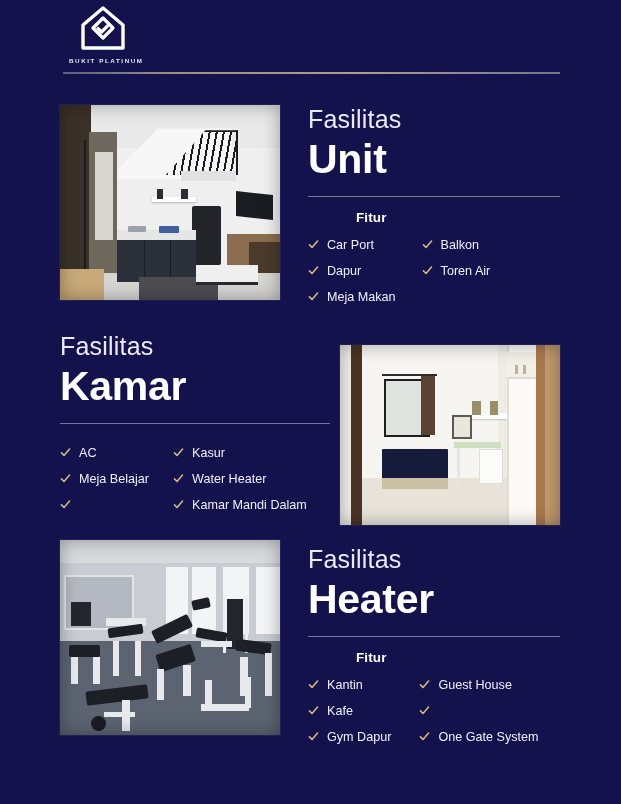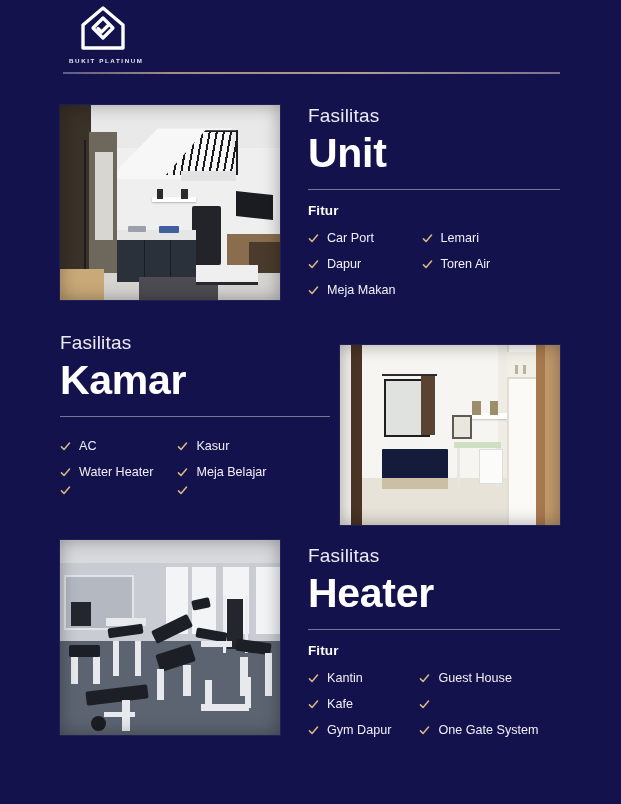--- a/index.html
+++ b/index.html
@@ -29,33 +29,34 @@
 
   
   .photo{
     position:absolute;overflow:hidden;background:#2a2a33;
     box-shadow:0 0 0 1px rgba(255,255,255,.05);
   }
   .photo .inner{position:absolute;inset:0;}
 
   .block{position:absolute;}
   .kicker{
-    font-size:19px;font-weight:400;color:#eceaf5;letter-spacing:.2px;
+    font-size:25px;font-weight:400;color:#eceaf5;letter-spacing:.2px;
     line-height:1.05;
   }
   .title{
     font-size:41px;font-weight:bold;color:#ffffff;letter-spacing:-.3px;
     line-height:1.08;margin-top:5px;
   }
   .rule{
     height:1px;background:#9a97ad;opacity:.75;margin-top:14px;
   }
   .fitur{
     font-size:13.5px;font-weight:bold;color:#ffffff;margin-top:13px;
     letter-spacing:.1px;
+    margin-left:48px;
   }
   .feat-grid{
     display:grid;grid-template-columns:auto auto;
     column-gap:26px;row-gap:0px;margin-top:7px;justify-content:start;
   }
   .feat{
     display:flex;align-items:center;gap:8px;
     font-size:12.6px;color:#f1eff8;line-height:26px;white-space:nowrap;
   }
   .chk{
@@ -201,21 +202,21 @@
             </svg>
           </span>
         <span>Car Port</span>
       </div>
       <div class="feat">
         <span class="chk">
             <svg viewBox="0 0 12 12">
               <path d="M1.6 6.4 L4.4 9.2 L10.4 2.3" fill="none" stroke="#d6b77f" stroke-width="1.7" stroke-linecap="round" stroke-linejoin="round"></path>
             </svg>
           </span>
-        <span>Lemari</span>
+        <span>Balkon</span>
       </div>
       <div class="feat">
         <span class="chk">
             <svg viewBox="0 0 12 12">
               <path d="M1.6 6.4 L4.4 9.2 L10.4 2.3" fill="none" stroke="#d6b77f" stroke-width="1.7" stroke-linecap="round" stroke-linejoin="round"></path>
             </svg>
           </span>
         <span>Dapur</span>
       </div>
       <div class="feat">
@@ -257,43 +258,44 @@
             </svg>
           </span>
         <span>Kasur</span>
       </div>
       <div class="feat">
         <span class="chk">
             <svg viewBox="0 0 12 12">
               <path d="M1.6 6.4 L4.4 9.2 L10.4 2.3" fill="none" stroke="#d6b77f" stroke-width="1.7" stroke-linecap="round" stroke-linejoin="round"></path>
             </svg>
           </span>
+        <span>Meja Belajar</span>
+      </div>
+      <div class="feat">
+        <span class="chk">
+            <svg viewBox="0 0 12 12">
+              <path d="M1.6 6.4 L4.4 9.2 L10.4 2.3" fill="none" stroke="#d6b77f" stroke-width="1.7" stroke-linecap="round" stroke-linejoin="round"></path>
+            </svg>
+          </span>
         <span>Water Heater</span>
       </div>
       <div class="feat">
         <span class="chk">
             <svg viewBox="0 0 12 12">
               <path d="M1.6 6.4 L4.4 9.2 L10.4 2.3" fill="none" stroke="#d6b77f" stroke-width="1.7" stroke-linecap="round" stroke-linejoin="round"></path>
             </svg>
           </span>
-        <span>Meja Belajar</span>
-      </div>
-      <div class="feat">
-        <span class="chk">
-            <svg viewBox="0 0 12 12">
-              <path d="M1.6 6.4 L4.4 9.2 L10.4 2.3" fill="none" stroke="#d6b77f" stroke-width="1.7" stroke-linecap="round" stroke-linejoin="round"></path>
-            </svg>
-          </span>
-      </div>
-      <div class="feat">
-        <span class="chk">
-            <svg viewBox="0 0 12 12">
-              <path d="M1.6 6.4 L4.4 9.2 L10.4 2.3" fill="none" stroke="#d6b77f" stroke-width="1.7" stroke-linecap="round" stroke-linejoin="round"></path>
-            </svg>
-          </span>
+      </div>
+      <div class="feat">
+        <span class="chk">
+            <svg viewBox="0 0 12 12">
+              <path d="M1.6 6.4 L4.4 9.2 L10.4 2.3" fill="none" stroke="#d6b77f" stroke-width="1.7" stroke-linecap="round" stroke-linejoin="round"></path>
+            </svg>
+          </span>
+        <span>Kamar Mandi Dalam</span>
       </div>
     </div>
   </div>
 
   <div class="photo s2" style="left:340px;top:345px;width:220px;height:180px;">
     <div class="inner">
       <div class="wallback"></div>
       <div class="floor2"></div>
       <div class="curtrod"></div>
       <div class="win"></div>

